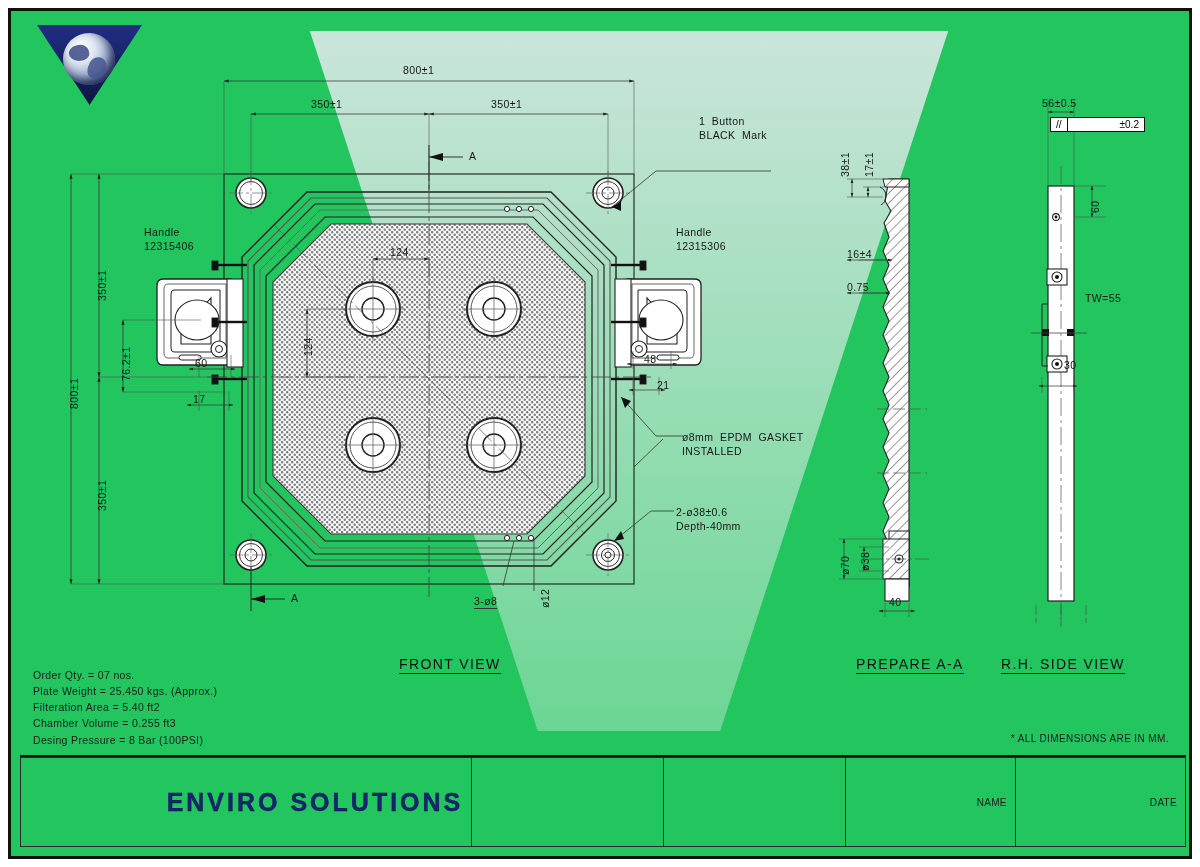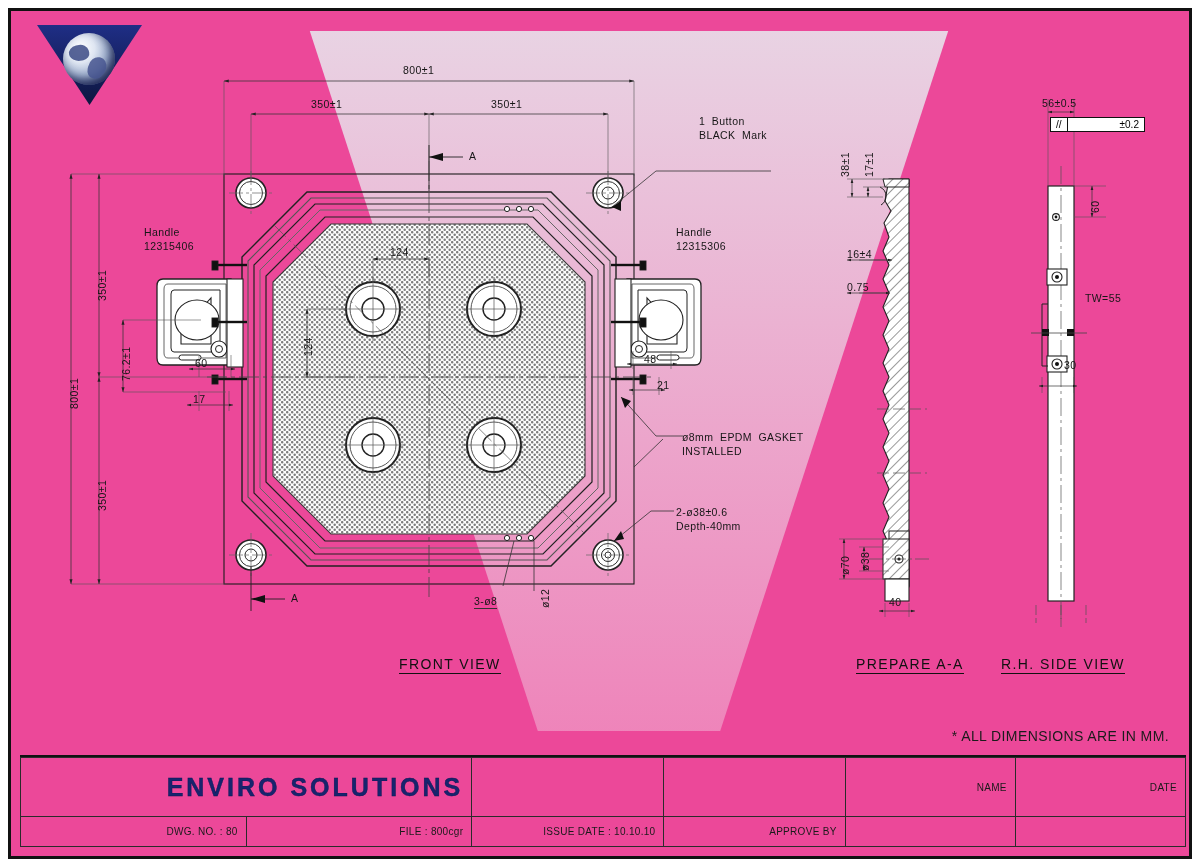--- a/index.html
+++ b/index.html
@@ -4,21 +4,21 @@
 <style>
   html,body{margin:0;padding:0;background:#8a8a8a;}
   body{font-family:"Liberation Sans", sans-serif;}
   #sheet{
     position:relative;width:1200px;height:867px;background:#ffffff;
     overflow:hidden;
   }
   
   #outer-border{
     position:absolute;left:8px;top:8px;width:1184px;height:851px;
-    border:3px solid #111;background:#ec4899;box-sizing:border-box;
+    border:3px solid #111;background:#22c55e;box-sizing:border-box;
   }
   #inner-pad{position:absolute;inset:0;}
   .wm-shape{
     position:absolute;left:238px;top:20px;width:760px;height:700px;
     background:linear-gradient(180deg,rgba(232,235,240,.85),rgba(243,245,248,.35));
     clip-path:polygon(8% 0%, 92% 0%, 62% 100%, 38% 100%);
     pointer-events:none;
   }
 
   
@@ -66,21 +66,21 @@
     font-family:"Liberation Sans", sans-serif;
     font-weight:bold;font-size:25px;letter-spacing:3px;color:#17246e;
     -webkit-text-stroke:.4px #0d1550;
   }
   td.center{text-align:center;font-size:10.5px;color:#222;}
   .note-block{
     position:absolute;left:22px;bottom:108px;font-size:10.5px;color:#1b1b1b;
     line-height:1.55;letter-spacing:.35px;white-space:pre;
   }
   .dim-note{
-    position:absolute;right:20px;bottom:112px;font-size:14px;color:#1b1b1b;letter-spacing:.4px;
+    position:absolute;right:20px;bottom:112px;font-size:10px;color:#1b1b1b;letter-spacing:.4px;
   }
 
   
   .caption{
     position:absolute;font-size:14px;color:#111;letter-spacing:1.4px;
     border-bottom:1.4px solid #111;padding-bottom:1px;white-space:nowrap;
   }
   .lbl{
     position:absolute;font-size:10.5px;color:#161616;letter-spacing:.4px;white-space:pre;line-height:1.35;
   }
@@ -476,41 +476,38 @@
         <div>±0.2</div>
       </div>
       <div class="lbl rot" style="left:1077px;top:202px;transform:rotate(-90deg);">60</div>
       <div class="lbl" style="left:1074px;top:280px;">TW=55</div>
       <div class="lbl" style="left:1053px;top:347px;">30</div>
 
       <div class="caption" style="left:388px;top:645px;">FRONT  VIEW</div>
       <div class="caption" style="left:845px;top:645px;">PREPARE  A-A</div>
       <div class="caption" style="left:990px;top:645px;">R.H.  SIDE  VIEW</div>
 
+      <div class="note-block">Order Qty. = 07 nos.
+Plate Weight = 25.450 kgs. (Approx.)
+Filteration Area = 5.40 ft2
+Chamber Volume = 0.255 ft3
+Desing Pressure = 8 Bar (100PSI)</div>
       <div class="dim-note">* ALL DIMENSIONS ARE IN MM.</div>
 
       <div id="titleblock">
         <table>
           <tbody>
               <tr>
             <td class="company" rowspan="1" colspan="2" style="width:41%;">
               <span class="company-name">ENVIRO SOLUTIONS</span>
             </td>
             <td style="width:16%;"></td>
             <td style="width:15%;"></td>
             <td class="center" style="width:14%;">NAME</td>
             <td class="center" style="width:14%;">DATE</td>
           </tr>
-          <tr>
-            <td>DWG. NO. : 80</td>
-            <td>FILE : 800cgr</td>
-            <td>ISSUE DATE : 10.10.10</td>
-            <td>APPROVE BY</td>
-            <td></td>
-            <td></td>
-          </tr>
         </tbody>
           </table>
       </div>
 
     </div>
   </div>
 </div>
 
 </body></html>

